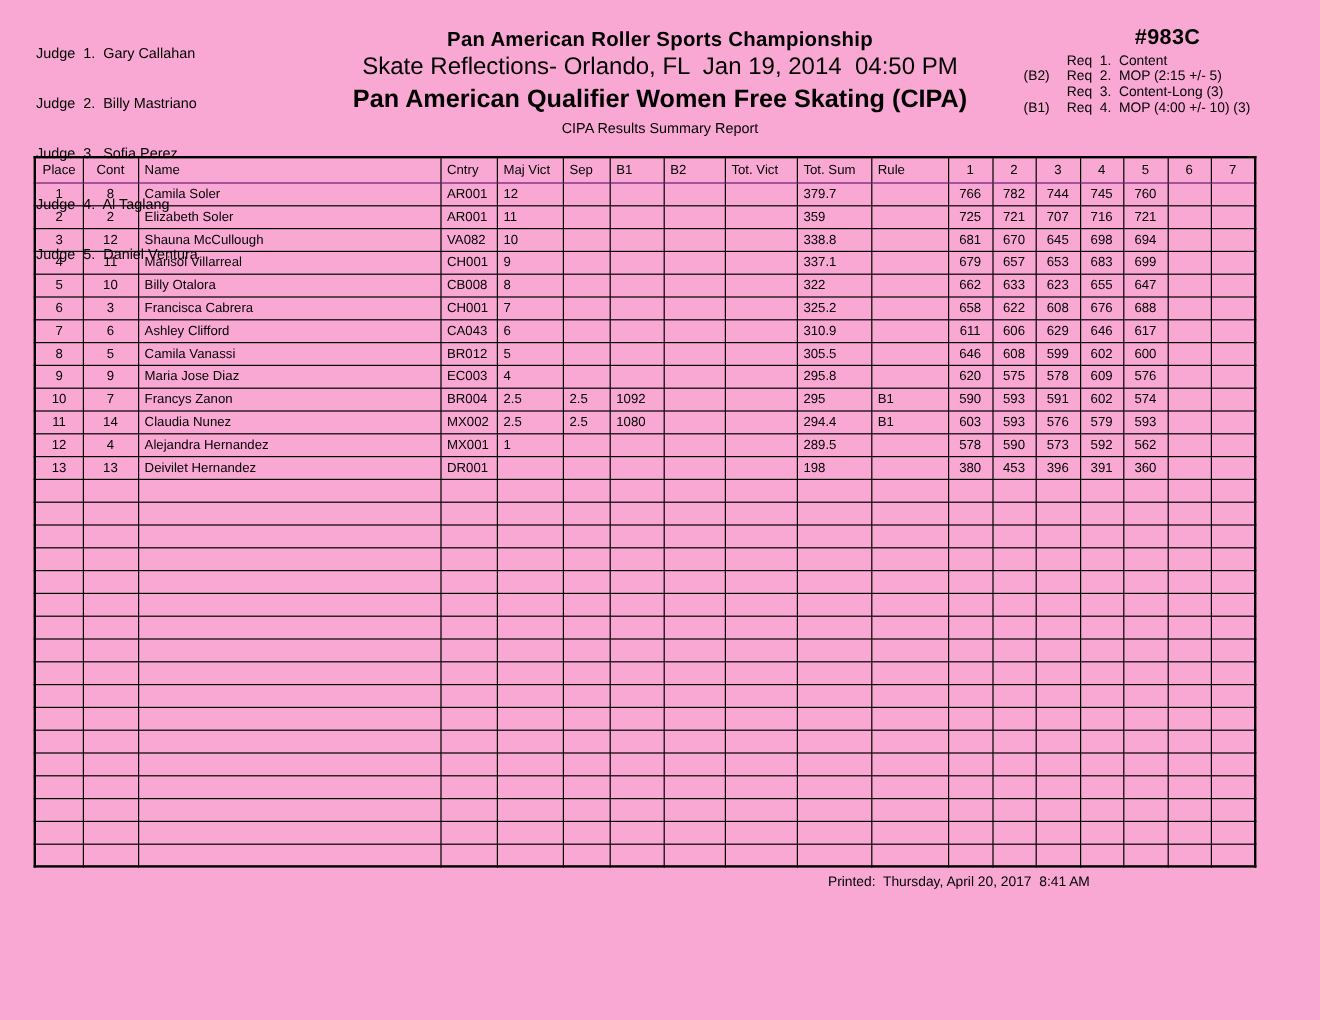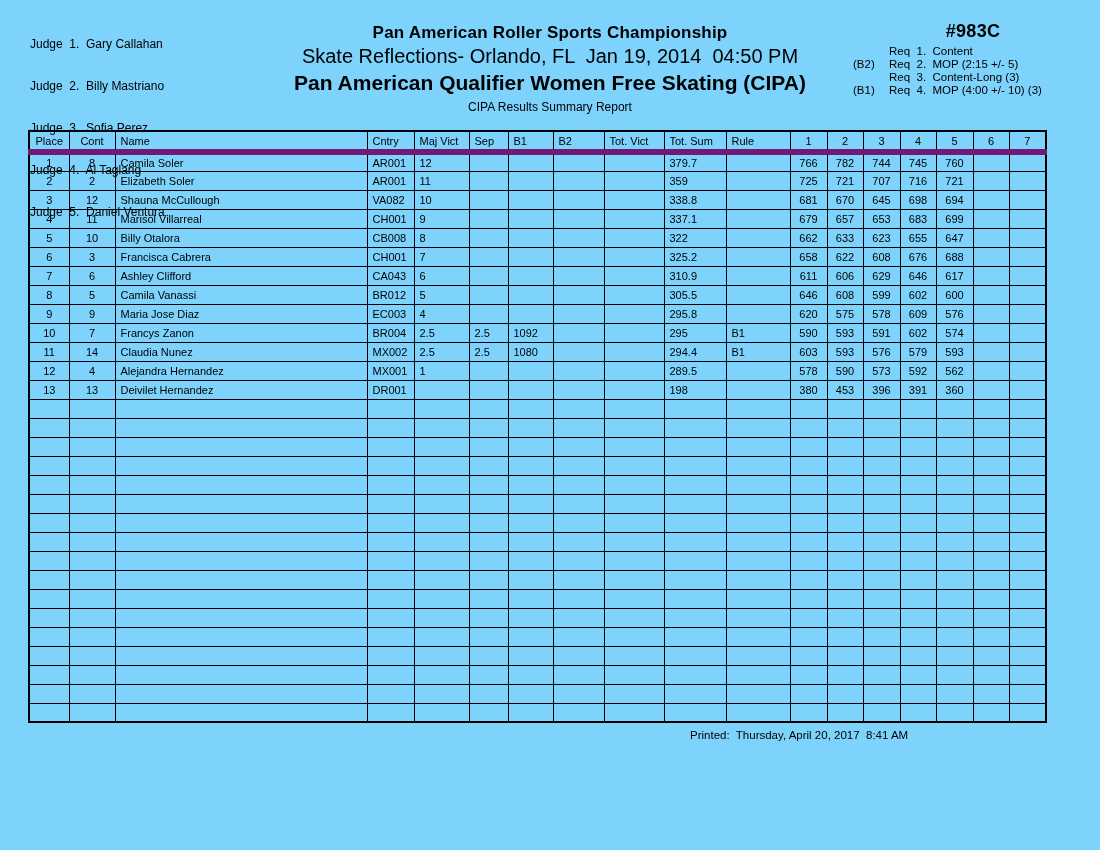--- a/index.html
+++ b/index.html
@@ -1,18 +1,18 @@
 <!DOCTYPE html>
 <html><head>
 <meta charset="utf-8">
 <style>
   html,body { margin:0; padding:0; background:#ffffff; }
   .page {
     position:relative; width:1100px; height:850px;
-    background:#7dd3fc; color:#000000;
+    background:#f9a8d4; color:#000000;
     font-family:"Liberation Sans","DejaVu Sans",sans-serif;
     overflow:hidden;
   }
   
   .judges { position:absolute; left:30px; top:9px; font-size:12px; line-height:14px; white-space:pre; }
   
   .center-head { position:absolute; left:0; top:23px; width:1100px; text-align:center; }
   .t1 { font-size:17px; font-weight:bold; letter-spacing:0.2px; }
   .t2 { font-size:20px; margin-top:2px; white-space:pre; }
   .t3 { font-size:21px; font-weight:bold; margin-top:3px; }
@@ -27,21 +27,21 @@
     position:absolute; left:28px; top:130px;
     border-collapse:collapse; table-layout:fixed;
     font-size:11px; border:2px solid #000;
   }
   table.results th, table.results td {
     border:1px solid #000; padding:0 0 0 5px;
     overflow:hidden; white-space:nowrap; text-align:left;
     font-weight:normal;
   }
   table.results thead tr { height:21px; }
-  table.results thead th { border-bottom:6px solid #701a75; }
+  table.results thead th { border-bottom:1px solid #701a75; }
   table.results tbody tr { height:19px; }
   table.results .center { text-align:center; padding-left:0; }
   
   .printed { position:absolute; left:690px; top:729px; font-size:11.5px; white-space:pre; }
 </style>
 </head>
 <body>
 
 <div class="page">
 

